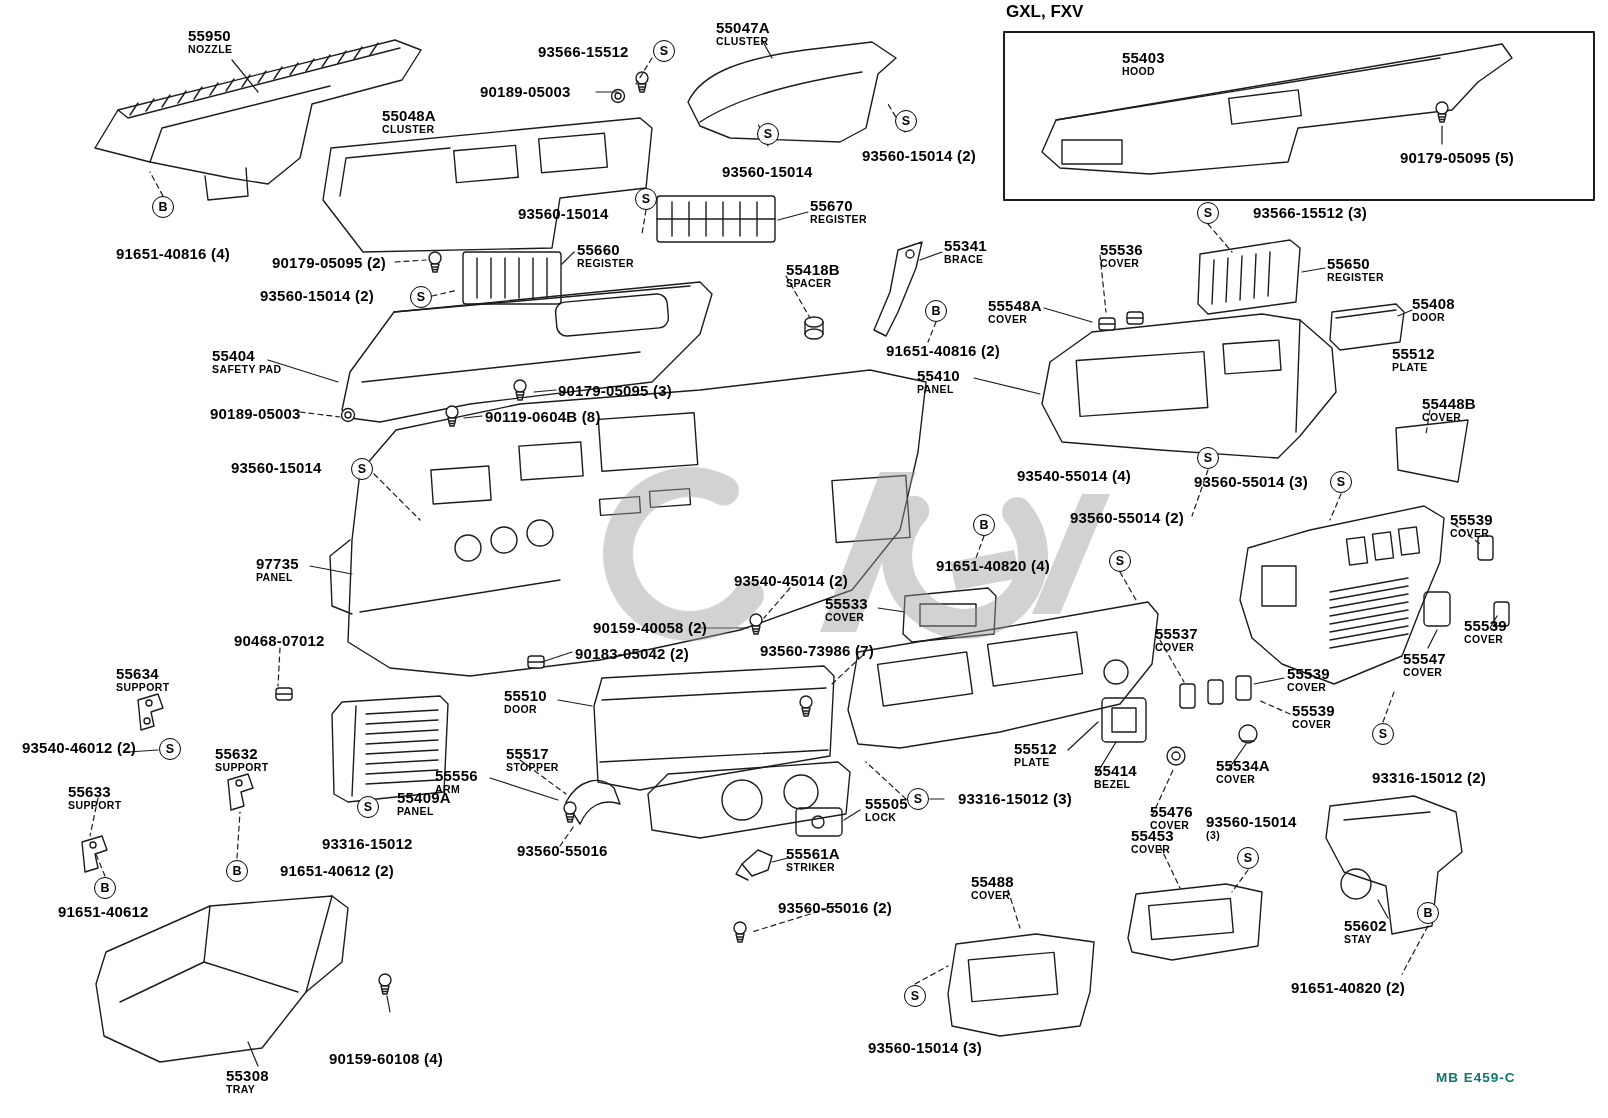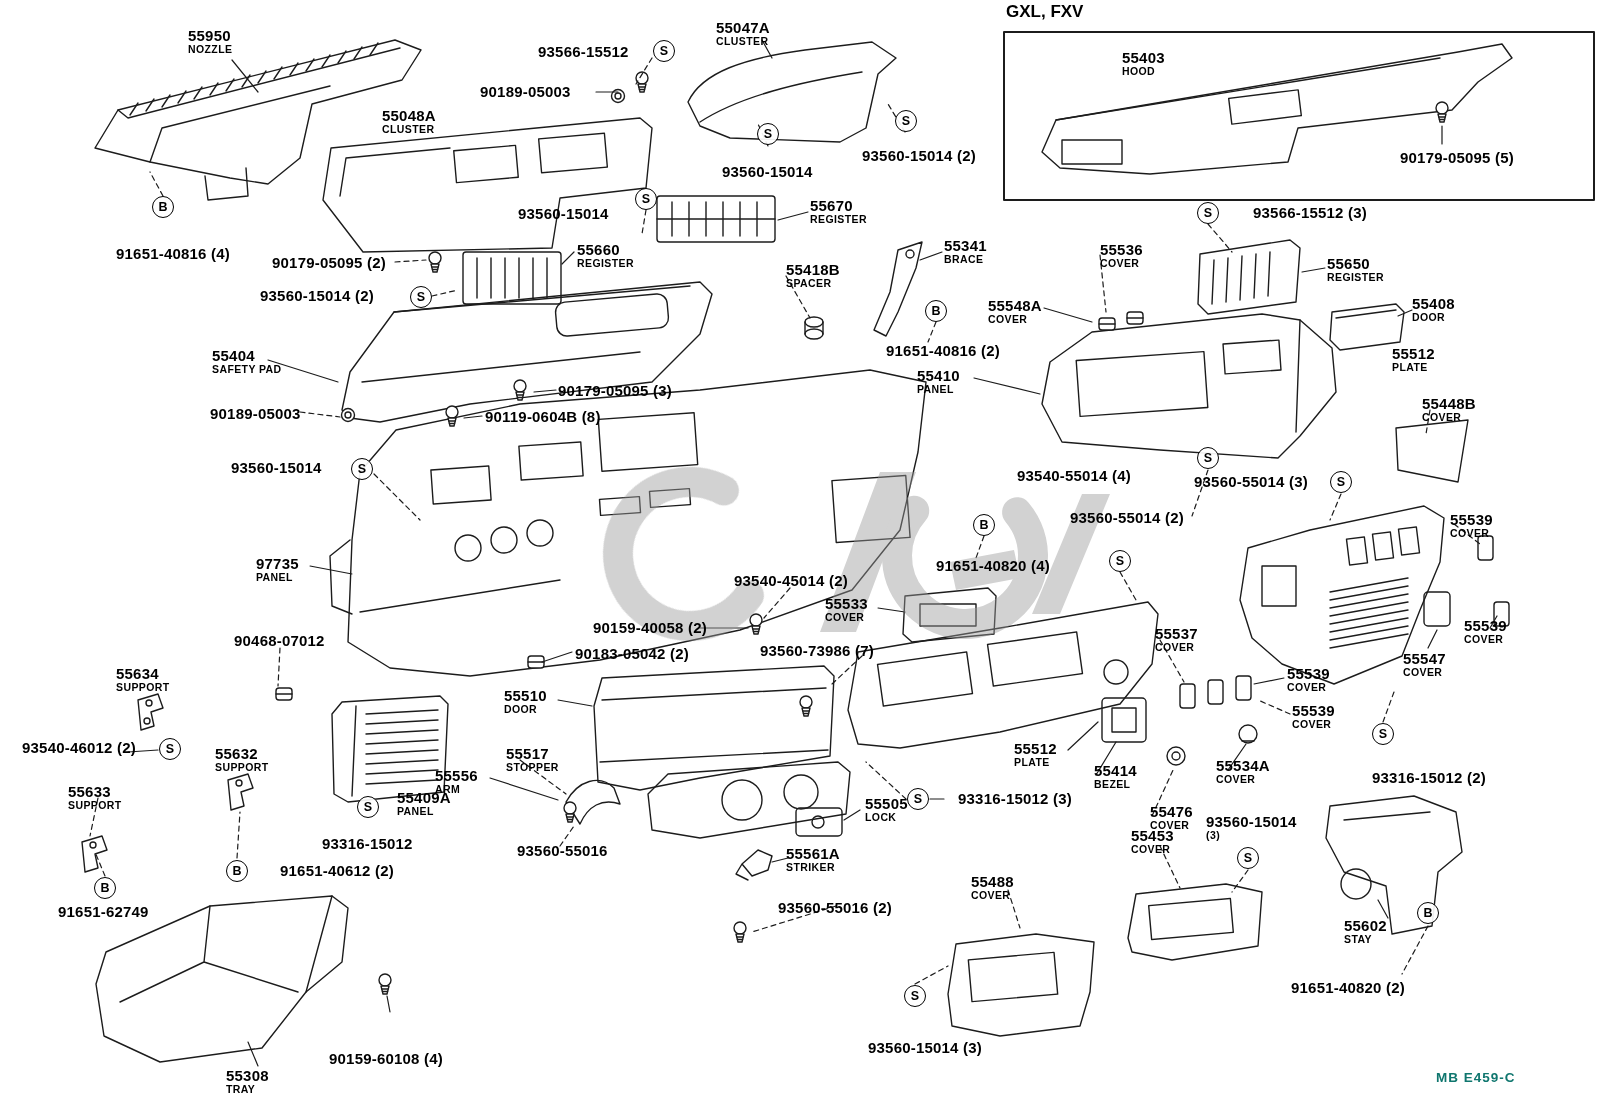--- a/index.html
+++ b/index.html
@@ -514,21 +514,21 @@
       </div>
       <div class="label" style="left: 1131px; top: 828px;">
         <div class="num">55453</div>
         <div class="sub">COVER</div>
       </div>
       <div class="label" style="left: 1206px; top: 814px;">
         <div class="num">93560-15014</div>
         <div class="sub">(3)</div>
       </div>
       <div class="label" style="left: 58px; top: 904px;">
-        <div class="num">91651-62749</div>
+        <div class="num">91651-40612</div>
       </div>
       <div class="label" style="left: 778px; top: 900px;">
         <div class="num">93560-55016 (2)</div>
       </div>
       <div class="label" style="left: 971px; top: 874px;">
         <div class="num">55488</div>
         <div class="sub">COVER</div>
       </div>
       <div class="label" style="left: 1344px; top: 918px;">
         <div class="num">55602</div>

